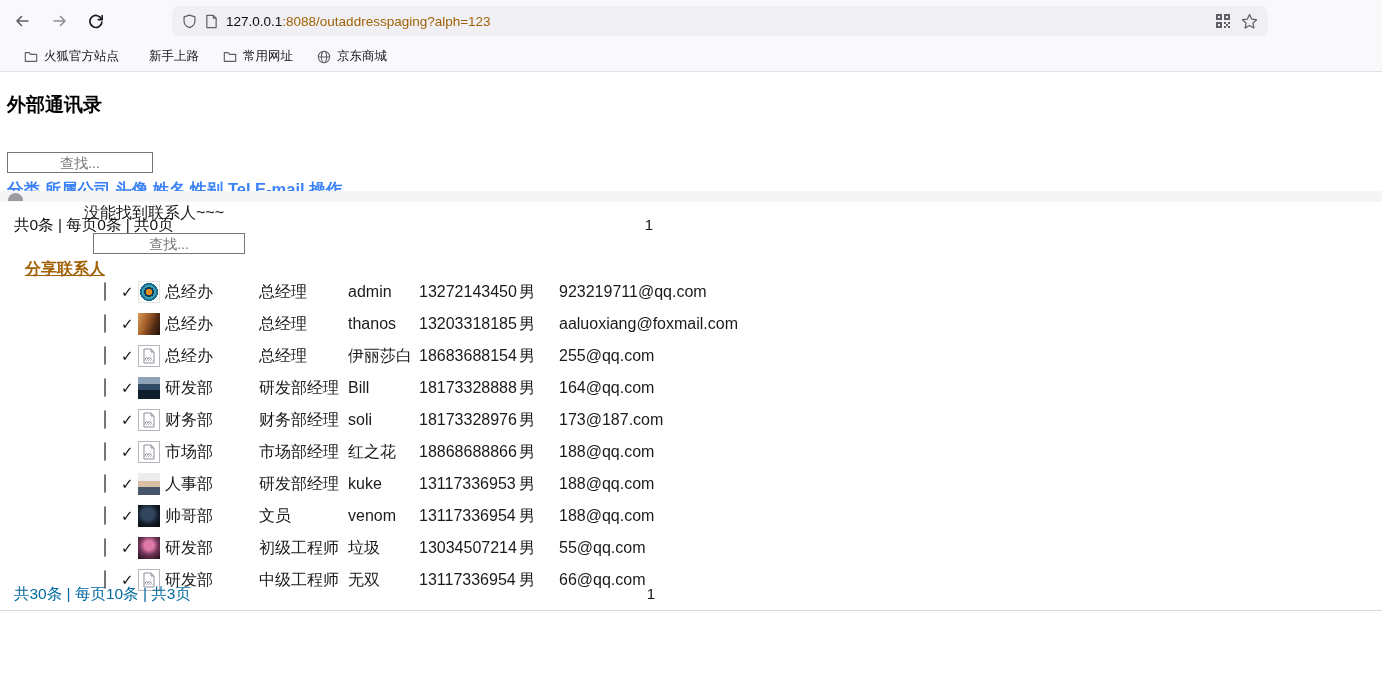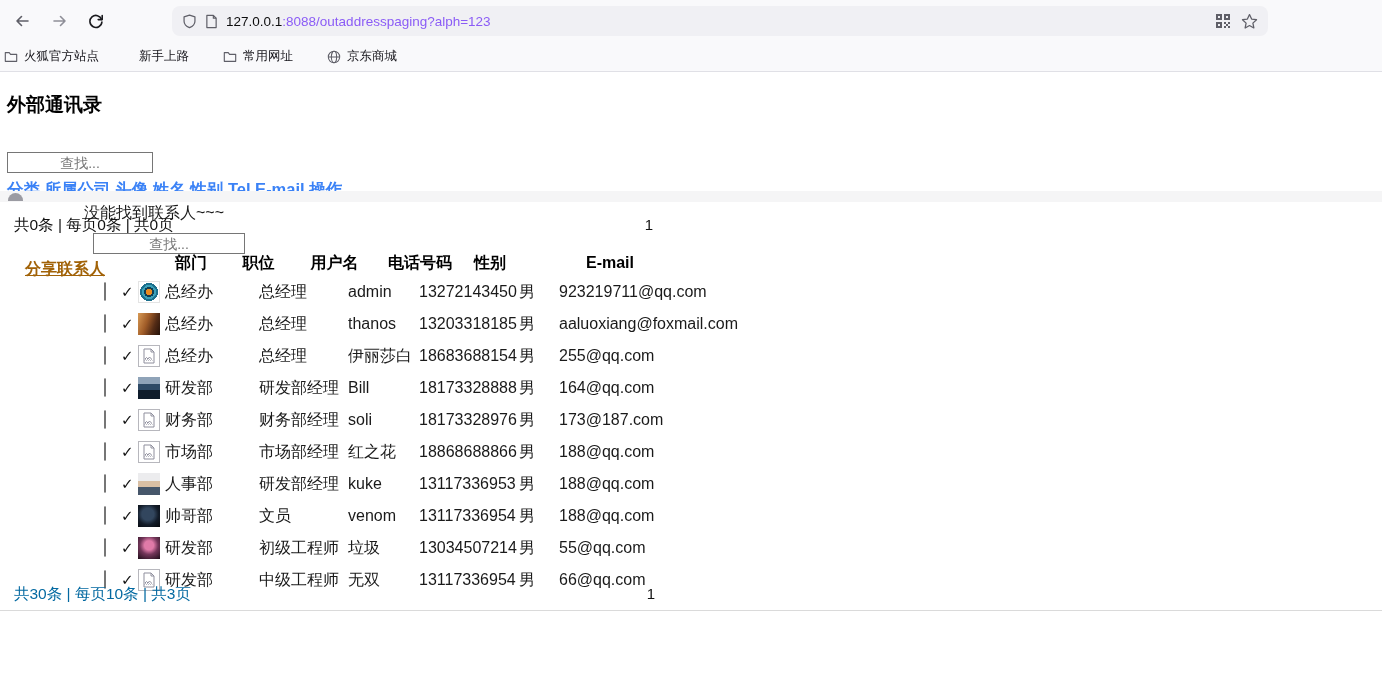--- a/index.html
+++ b/index.html
@@ -5,23 +5,23 @@
   * { margin:0; padding:0; box-sizing:border-box; }
   html,body { width:1382px; height:689px; overflow:hidden; background:#fff;
     font-family:"Liberation Sans","DejaVu Sans",sans-serif; }
   
   .chrome { position:absolute; top:0; left:0; width:1382px; height:72px; background:#f9f9fb; border-bottom:1px solid #e0e0e6; }
   .toolbar { position:relative; height:42px; }
   .nav-btn { position:absolute; top:7px; width:28px; height:28px; display:flex; align-items:center; justify-content:center; border-radius:4px; cursor:pointer; }
   .urlbar { position:absolute; left:172px; top:6px; width:1096px; height:30px; background:#f0f0f4; border-radius:8px; display:flex; align-items:center; }
   .urlbar .lsec { display:flex; align-items:center; gap:8px; padding-left:10px; }
   .url-text { margin-left:8px; font-size:13.5px; color:#0c0c0d; white-space:nowrap; }
-  .url-text .dim { color:#8b5cf6; }
+  .url-text .dim { color:#a16207; }
   .urlbar .rsec { margin-left:auto; display:flex; align-items:center; gap:10px; padding-right:10px; }
-  .bookmarks { position:relative; height:29px; display:flex; align-items:center; padding-left:4px; gap:34px; }
+  .bookmarks { position:relative; height:29px; display:flex; align-items:center; padding-left:24px; gap:24px; }
   .bm { display:flex; align-items:center; gap:6px; font-size:12.5px; color:#15141a; cursor:pointer; }
   .fx-ball { width:14px; height:14px; border-radius:50%;
     background:radial-gradient(circle at 68% 28%, #fff3e0 0 2px, #ffb437 26%, #ff7139 55%, #e22850 80%, #b5007f 100%); }
   
   .content { position:absolute; top:72px; left:0; width:1382px; height:617px; background:#fff; }
   .abs { position:absolute;text-align:center; }
   .page-title { left:7px; top:20px; font-size:19px; font-weight:bold; color:#000; }
   .search-input { border:1px solid #767676; background:#fff; font-size:14px; padding:0 5px; height:21px; color:#222; }
   .search-input::placeholder { color:#757575; }
   .si1 { left:7px; top:80px; width:146px; }
@@ -149,29 +149,20 @@
   <div class="abs half-circle"></div>
   <div class="abs empty-msg">没能找到联系人~~~</div>
 
   <div class="abs pag1">共0条 | 每页0条 | 共0页</div>
   <div class="abs pnum1">1</div>
 
   <input class="abs search-input si2" placeholder="查找..." style="">
 
   <a class="abs share-link" id="share-link" style="color: #a16207; margin-left: 8px;">分享联系人</a>
 
-  <div class="thead">
-    <span class="sp"></span>
-    <span class="hc w-dept">部门</span>
-    <span class="hc w-pos">职位</span>
-    <span class="hc w-name">用户名</span>
-    <span class="hc w-phone">电话号码</span>
-    <span class="hc w-gender">性别</span>
-    <span class="hc w-email">E-mail</span>
-  </div>
 
   <div id="rows-box">
   <div class="trow" style="top: 204px;">
     <span class="c-check"><span class="checkbox"></span></span>
     <span class="c-mark">✓</span>
     <span class="c-avatar">
           <span class="avatar av-lens-logo"></span>
         </span>
     <span class="c-dept">总经办</span>
     <span class="c-pos">总经理</span>

